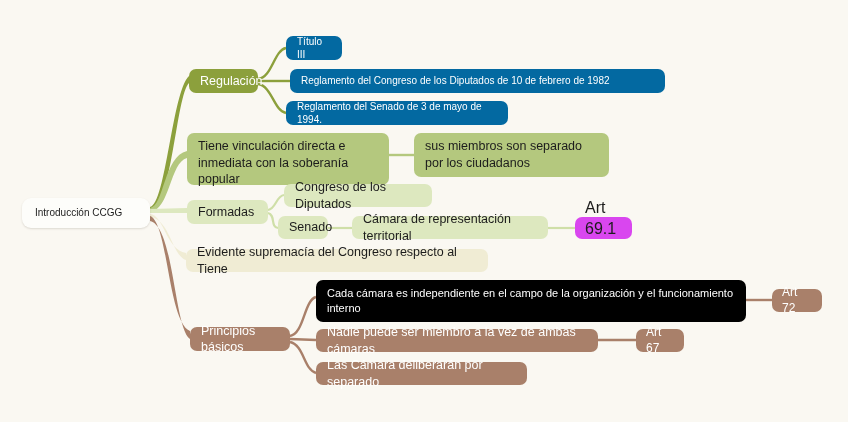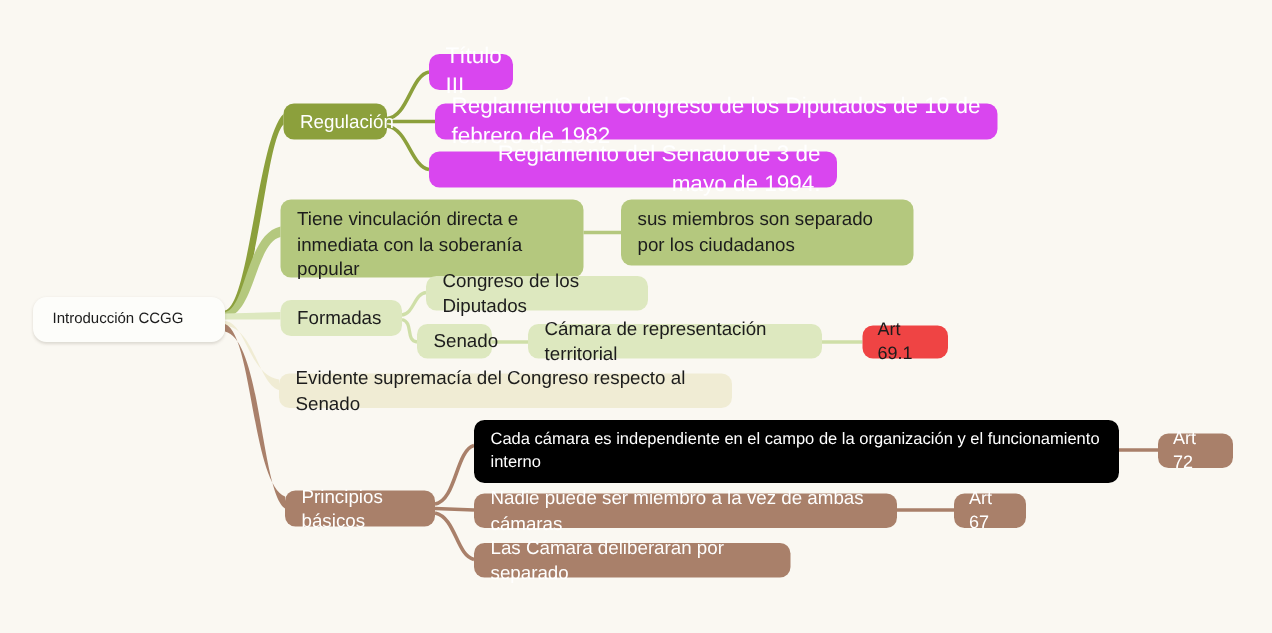--- a/index.html
+++ b/index.html
@@ -41,43 +41,44 @@
     padding: 0 13px;
     box-shadow: 0 1px 2px rgba(90,80,60,0.18);
   }
   .lvl1-olive {
     background: #8ca03c;
     color: #ffffff;
     font-size: 12.5px;
     padding: 0 11px;
   }
   .olive-leaf {
-    background: #d946ef;
-    color: #ffffff;
-    font-size: 15px;
+    background: #0369a1;
+    color: #ffffff;
+    font-size: 10px;
     padding: 0 11px;
   }
   .midgreen {
     background: #b4c87e;
     color: #1c1c1c;
     font-size: 12.5px;
     padding: 5px 11px;
     align-items: flex-start;
   }
   .palegreen {
     background: #dde8bf;
     color: #1c1c1c;
     font-size: 12.5px;
     padding: 0 11px;
   }
   .palegreen-sm {
-    background: #ef4444;
-    color: #1c1c1c;
-    font-size: 12px;
+    background: #d946ef;
+    color: #1c1c1c;
+    font-size: 16px;
     padding: 0 10px;
+    align-items: flex-end;
   }
   .cream {
     background: #f0ecd4;
     color: #1c1c1c;
     font-size: 12.5px;
     padding: 0 11px;
   }
   .brown {
     background: #a9806a;
     color: #ffffff;
@@ -139,21 +140,21 @@
 
   <div class="node lvl1-olive" style="left:189px; top:69px; width:69px; height:24px;">
     <span>Regulación</span>
   </div>
   <div class="node olive-leaf" style="left:286px; top:36px; width:56px; height:24px;">
     <span>Título III</span>
   </div>
   <div class="node olive-leaf" style="left:290px; top:69px; width:375px; height:24px;">
     <span>Reglamento del Congreso de los Diputados de 10 de febrero de 1982</span>
   </div>
-  <div class="node olive-leaf" style="left:286px; top:101px; width:272px; height:24px;text-align:right;">
+  <div class="node olive-leaf" style="left:286px; top:101px; width:222px; height:24px;">
     <span>Reglamento del Senado de 3 de mayo de 1994.</span>
   </div>
 
   <div class="node midgreen" style="left:187px; top:133px; width:202px; height:52px;">
     <span>Tiene vinculación directa e inmediata con la soberanía popular</span>
   </div>
   <div class="node midgreen" style="left:414px; top:133px; width:195px; height:44px;">
     <span>sus miembros son separado por los ciudadanos</span>
   </div>
 
@@ -167,21 +168,21 @@
     <span>Senado</span>
   </div>
   <div class="node palegreen" style="left:352px; top:216px; width:196px; height:23px;">
     <span>Cámara de representación territorial</span>
   </div>
   <div class="node palegreen-sm" style="left:575px; top:217px; width:57px; height:22px;">
     <span>Art 69.1</span>
   </div>
 
   <div class="node cream" style="left:186px; top:249px; width:302px; height:23px;">
-    <span>Evidente supremacía del Congreso respecto al Senado</span>
+    <span>Evidente supremacía del Congreso respecto al Tiene</span>
   </div>
 
   <div class="node brown" style="left:190px; top:327px; width:100px; height:24px;">
     <span>Principios básicos</span>
   </div>
   <div class="node brown-multi" style="left:316px; top:280px; width:430px; height:42px;">
     <span>Cada cámara es independiente en el campo de la organización y el funcionamiento interno</span>
   </div>
   <div class="node brown-sm" style="left:772px; top:289px; width:50px; height:23px;">
     <span>Art 72</span>

